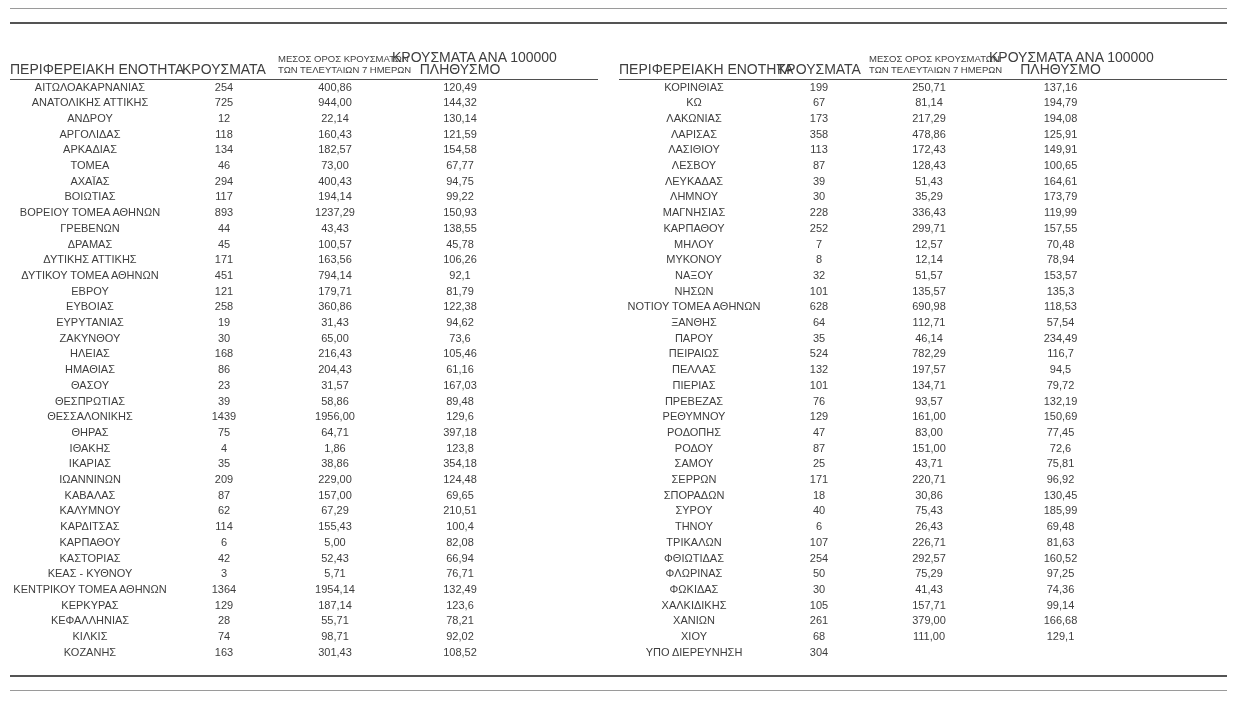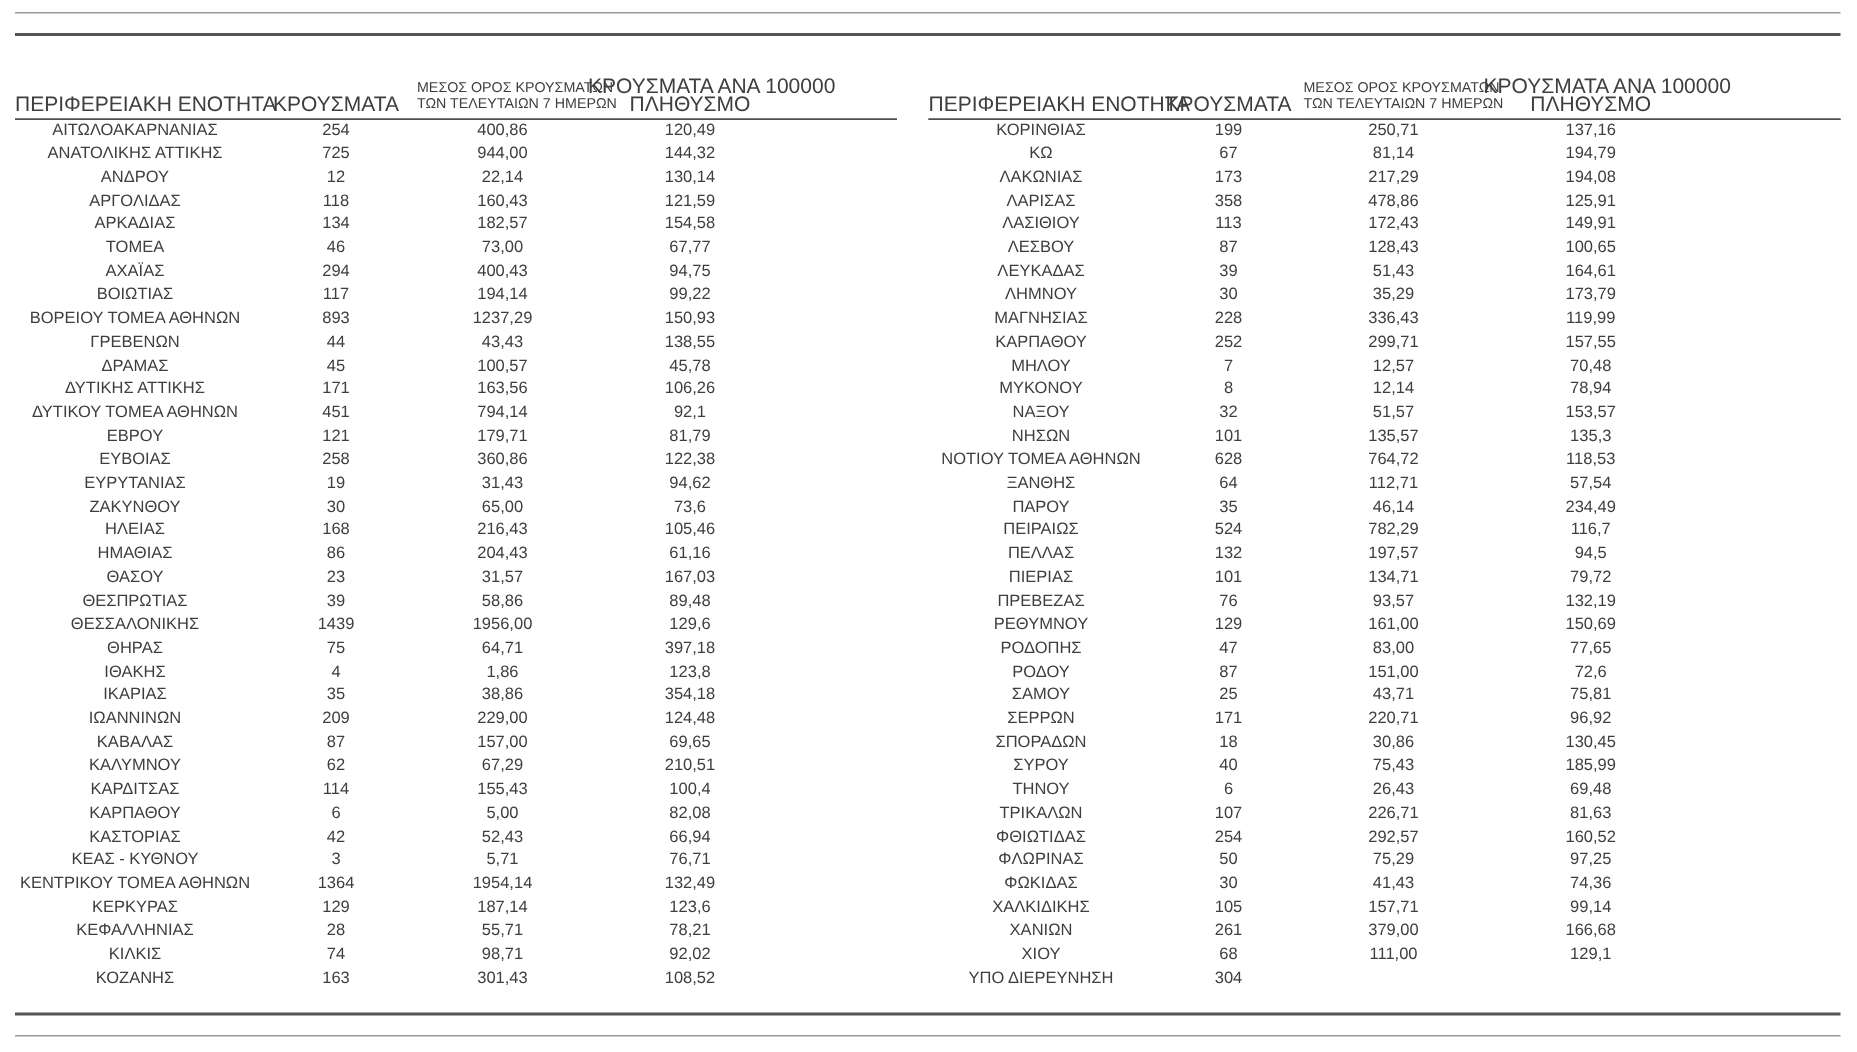--- a/index.html
+++ b/index.html
@@ -403,21 +403,21 @@
         </tr>
         <tr>
           <td>ΝΗΣΩΝ</td>
           <td>101</td>
           <td>135,57</td>
           <td>135,3</td>
         </tr>
         <tr>
           <td>ΝΟΤΙΟΥ ΤΟΜΕΑ ΑΘΗΝΩΝ</td>
           <td>628</td>
-          <td>764,72</td>
+          <td>690,98</td>
           <td>118,53</td>
         </tr>
         <tr>
           <td>ΞΑΝΘΗΣ</td>
           <td>64</td>
           <td>112,71</td>
           <td>57,54</td>
         </tr>
         <tr>
           <td>ΠΑΡΟΥ</td>
@@ -452,21 +452,21 @@
         <tr>
           <td>ΡΕΘΥΜΝΟΥ</td>
           <td>129</td>
           <td>161,00</td>
           <td>150,69</td>
         </tr>
         <tr>
           <td>ΡΟΔΟΠΗΣ</td>
           <td>47</td>
           <td>83,00</td>
-          <td>77,65</td>
+          <td>77,45</td>
         </tr>
         <tr>
           <td>ΡΟΔΟΥ</td>
           <td>87</td>
           <td>151,00</td>
           <td>72,6</td>
         </tr>
         <tr>
           <td>ΣΑΜΟΥ</td>
           <td>25</td>

